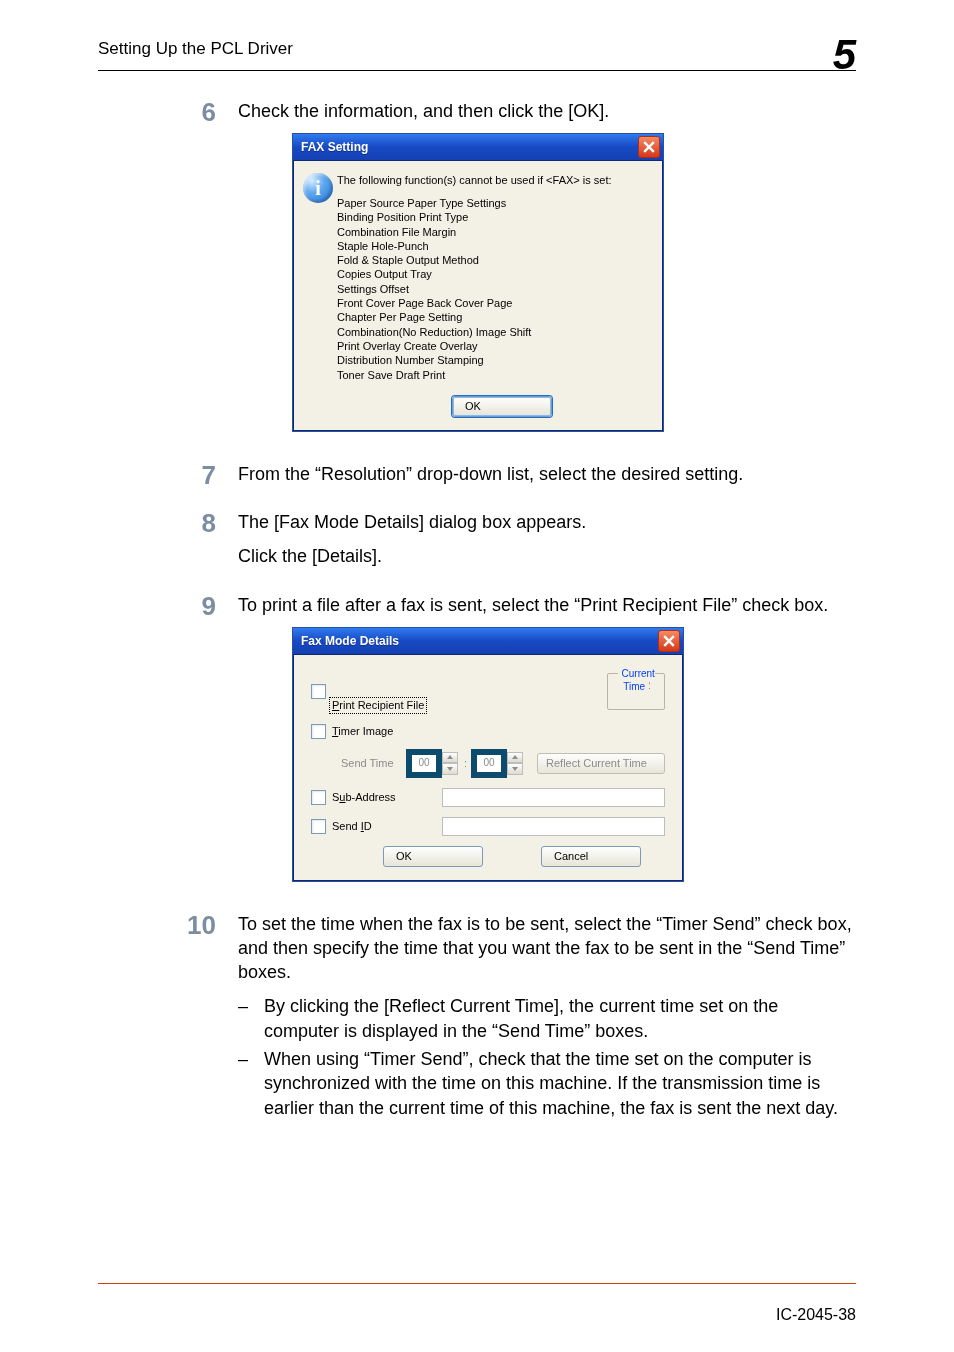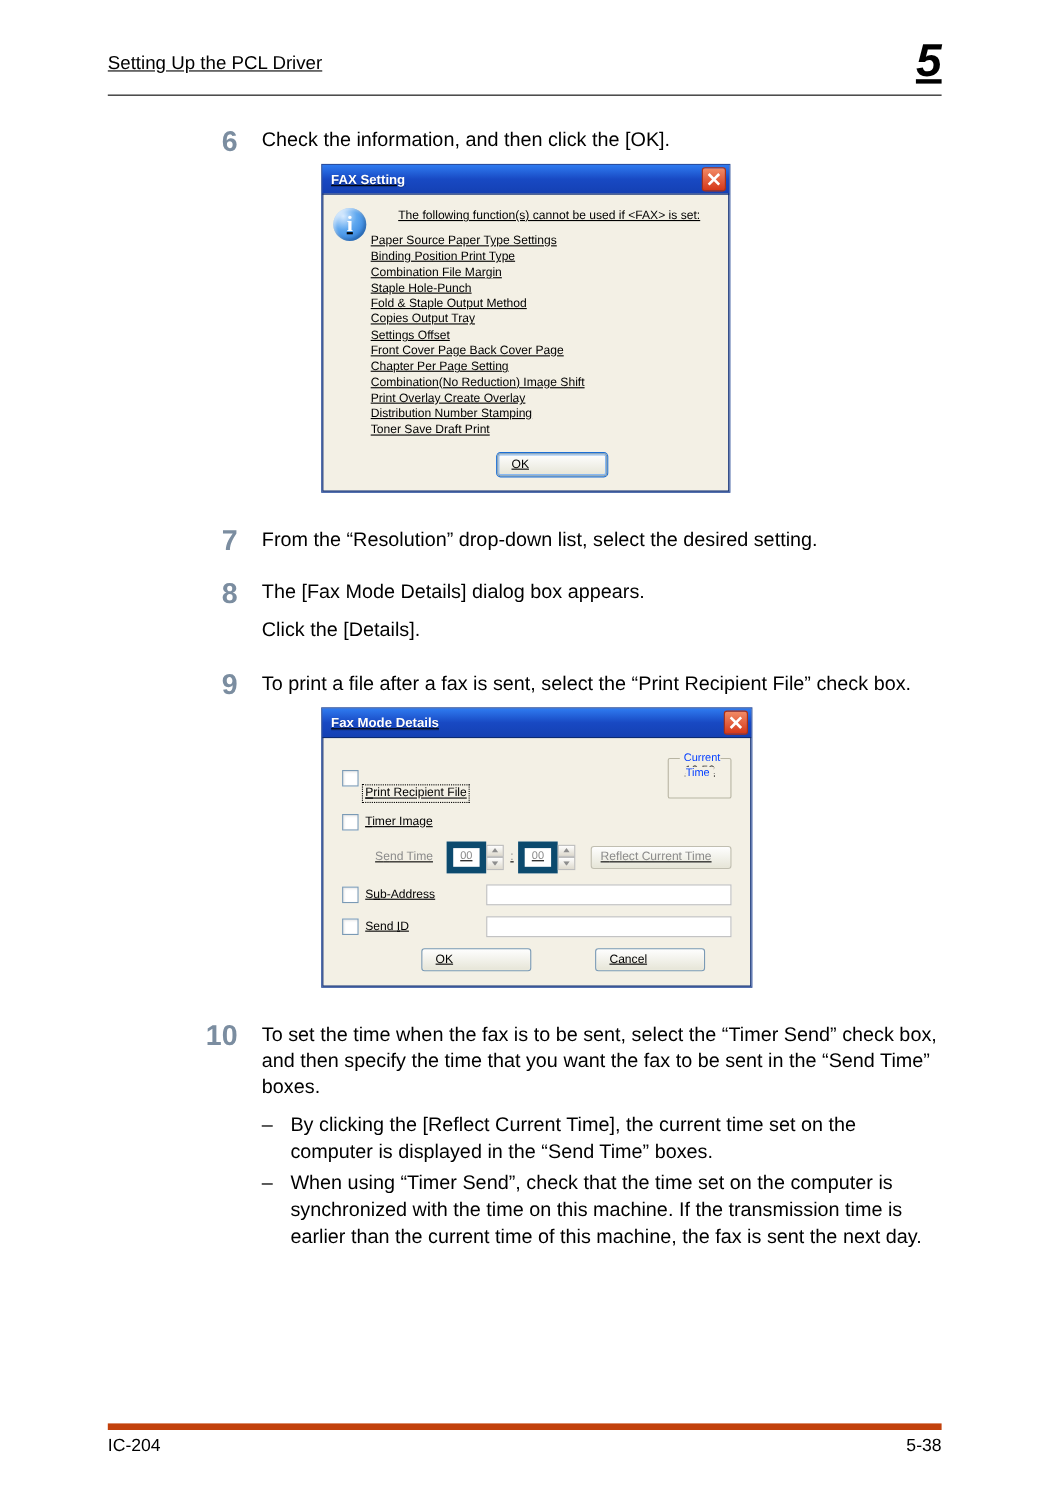--- a/index.html
+++ b/index.html
@@ -31,47 +31,46 @@
   .page {
     box-sizing: border-box;
     padding: var(--margin-top) var(--margin-right) 30px var(--margin-left);
     height: 100%;
     position: relative;
   }
   
   .running-head {
     display: flex;
     justify-content: space-between;
-    align-items: flex-end;
+    align-items: center;
     border-bottom: 1.5px solid #000;
-    padding-bottom: 18px;
-    text-decoration: underline;
+    padding-bottom: 2px;
   }
   .running-title {
     font-size: 17px;
   }
   .chapter-mark {
     font-family: "Arial Black", Arial, sans-serif;
     font-weight: 900;
     font-style: italic;
     font-size: 42px;
     line-height: 0.9;
     transform: translateY(6px);
   }
   
   .footer {
     position: absolute;
     left: var(--margin-left);
     right: var(--margin-right);
     bottom: 28px;
-    border-top: 6px solid #c2410c;
+    border-top: 1px solid #c2410c;
     display: flex;
-    justify-content: space-between;
+    justify-content: flex-end;
     font-size: 16px;
-    padding-top: 6px;
+    padding-top: 22px;
   }
   
   .steps {
     margin-top: 28px;
   }
   .step {
     display: flex;
     margin-bottom: 14px;
   }
   .step-num {
@@ -107,21 +106,20 @@
   .sub-list .dash {
     width: 26px;
     min-width:26px;
     text-align: left;
   }
   .sub-list .txt { flex:1; }
 
   
   .dlg-wrap {
     margin: 6px 0 16px 54px;
-    text-decoration: underline;
   }
   .dlg {
     border: 1px solid #2a4ea0;
     box-shadow: 0 0 0 1px #0b2a72 inset;
     background: var(--dialog-bg);
     width: 370px;
     font-family: Tahoma, Arial, sans-serif;
     font-size: 11px;
     color: #000;
   }
@@ -159,21 +157,21 @@
     border-radius: 50%;
     background: radial-gradient(circle at 30% 25%, #d8ebff 0%, #5fa8ef 40%, #1a6ed5 100%);
     display:flex; align-items:center; justify-content:center;
     color:#fff;
     font-family: Georgia, "Times New Roman", serif;
     font-weight: bold;
     font-size: 20px;
     box-shadow: inset -2px -2px 3px rgba(0,0,0,0.2), inset 2px 2px 3px rgba(255,255,255,0.5);
   }
   .fax-msgs { flex:1; }
-  .fax-msgs .line1 { margin-bottom: 8px; margin-left: 25px; }
+  .fax-msgs .line1 { margin-bottom: 8px; }
   .fn-list { line-height: 1.3; }
   .ok-wrap {
     padding: 0 0 14px 0;
     display:flex; justify-content:center;
   }
   .xp-btn {
     min-width: 74px;
     padding: 2px 12px;
     background: linear-gradient(to bottom, #fefefe, #e6e5d7);
     border: 1px solid #7a9ab5;

